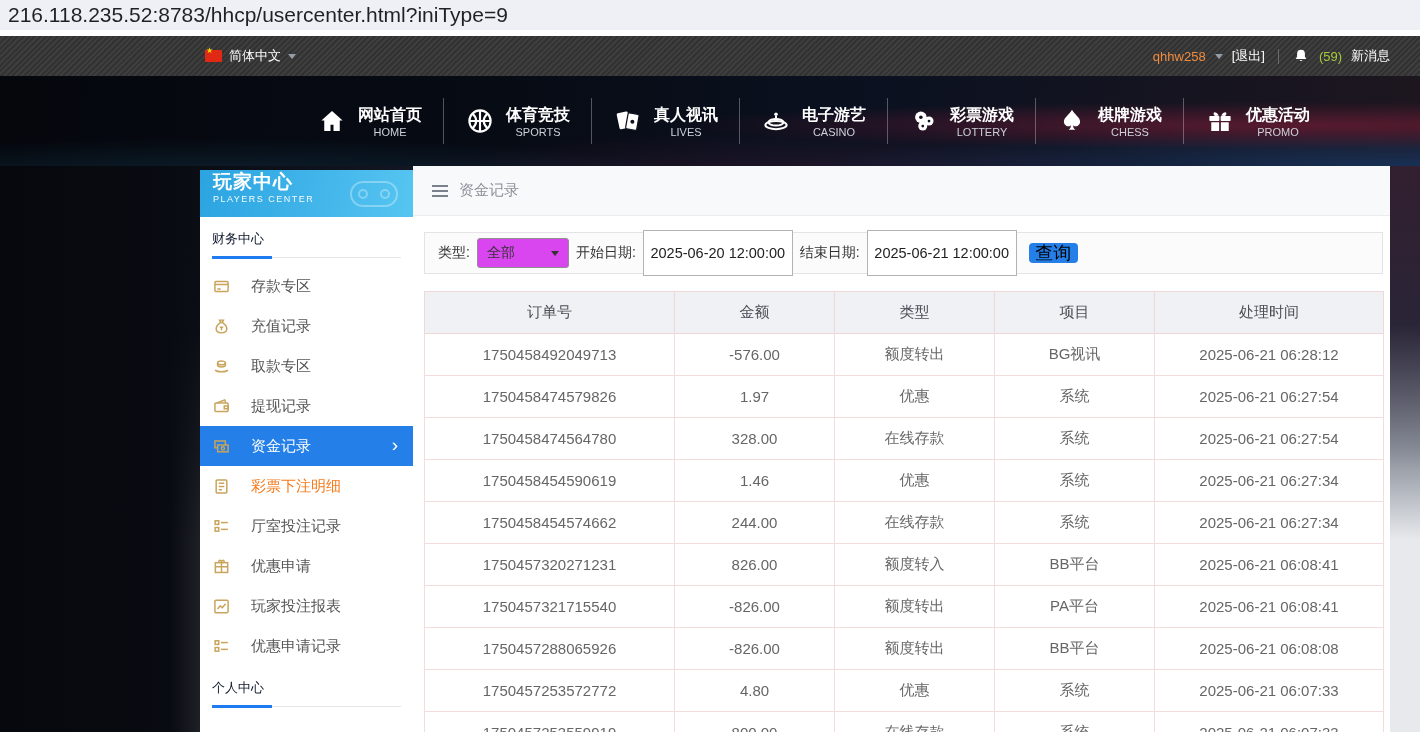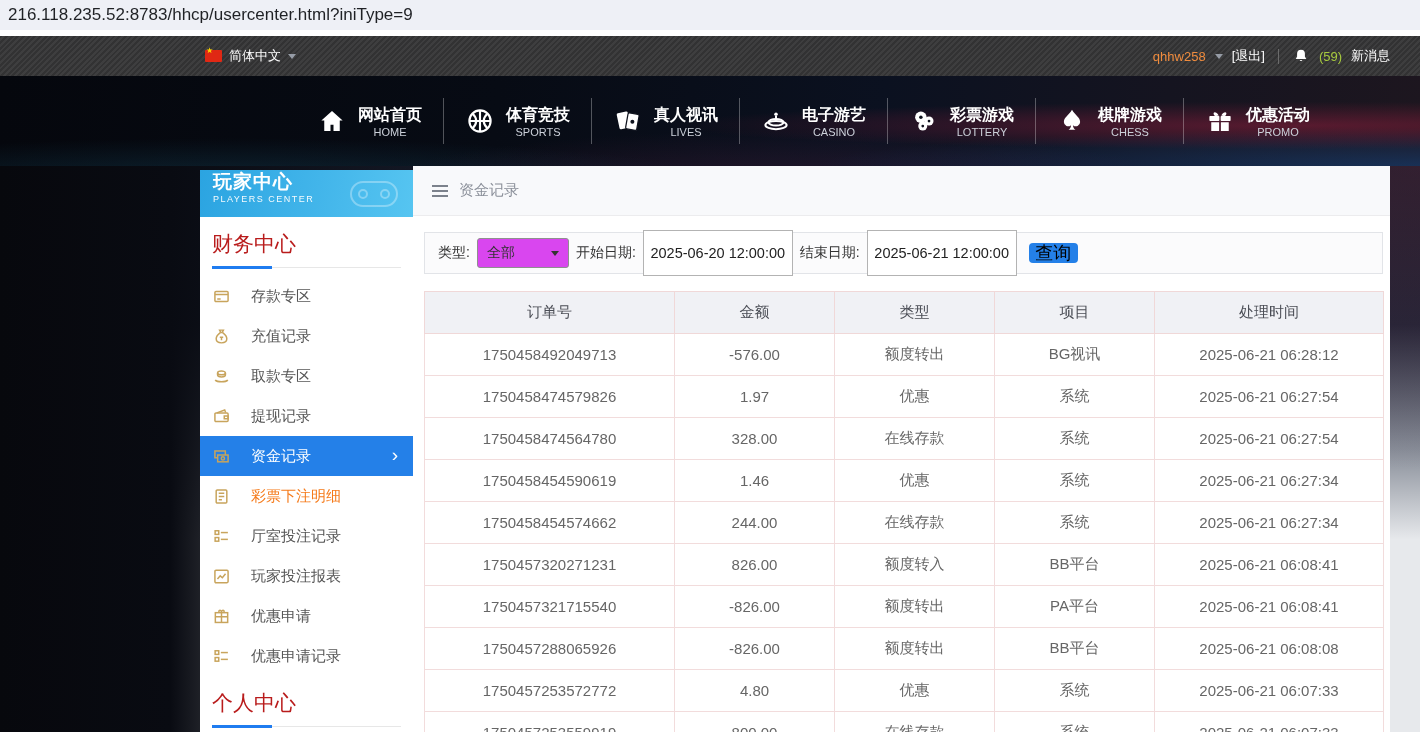--- a/index.html
+++ b/index.html
@@ -1,20 +1,20 @@
 <!DOCTYPE html>
 <html><head>
 <meta charset="utf-8">
 <style>
   html,body{margin:0;padding:0;background:#dfe1e5;font-family:"Liberation Sans","DejaVu Sans",sans-serif;}
   .screen{position:relative;width:1420px;height:732px;overflow:hidden;background:#fff;}
 
   
   .url-bar{position:absolute;top:0;left:0;right:0;height:30px;background:#eef0f6;
-           font-size:17px;color:#1f2125;line-height:30px;padding-left:8px;box-sizing:border-box;}
+           font-size:21px;color:#1f2125;line-height:30px;padding-left:8px;box-sizing:border-box;}
 
   
   .topbar{position:absolute;top:36px;left:0;right:0;height:40px;background:#3a3a3b;
           background-image:repeating-linear-gradient(135deg,rgba(0,0,0,.14) 0 2px,rgba(255,255,255,.02) 2px 4px);
           display:flex;align-items:center;color:#fff;font-size:13px;}
   .lang{margin-left:205px;display:flex;align-items:center;gap:7px;cursor:pointer;}
   .flag{position:relative;width:17px;height:12px;background:#e02814;border-radius:1px;display:inline-block;}
   .flag::after{content:"★";position:absolute;left:1px;top:-4px;font-size:8px;color:#ffd400;}
   .caret{width:0;height:0;border-left:4px solid transparent;border-right:4px solid transparent;border-top:5px solid #969ca6;display:inline-block;}
   .user-area{margin-left:auto;margin-right:30px;display:flex;align-items:center;gap:9px;}
@@ -46,21 +46,21 @@
         radial-gradient(ellipse at 100% 0%, rgba(95,40,60,.4), transparent 38%),
         linear-gradient(180deg,#151a28 0%,#1d2436 28%,#878d98 50%,#e7e9ec 66%,#e7e9ec 100%);}
 
   
   .sidebar{position:absolute;left:200px;top:4px;width:213px;bottom:0;background:#fff;overflow:hidden;}
   .sb-header{height:47px;background:linear-gradient(100deg,#2ba4e1 0%,#42b5ea 55%,#56c5f1 100%);
              color:#fff;padding:0 0 0 13px;box-sizing:border-box;position:relative;overflow:hidden;}
   .sb-title{font-size:19px;font-weight:bold;letter-spacing:1px;line-height:24px;}
   .sb-sub{font-size:9px;letter-spacing:1.5px;line-height:11px;color:rgba(255,255,255,.95);}
   .sb-pad{position:absolute;right:6px;top:4px;opacity:.45;}
-  .sb-section-h{margin:13px 0 0 12px;font-size:21px;color:#b91c1c;}
+  .sb-section-h{margin:13px 0 0 12px;font-size:13px;color:#0f172a;}
   .sb-rule{margin:9px 12px 0 12px;height:1px;background:#e7e7e7;position:relative;}
   .sb-rule::before{content:"";position:absolute;left:0;top:-1px;width:60px;height:3px;background:#1f7cf0;}
   .sb-list{margin-top:8px;}
   .sb-item{height:40px;display:flex;align-items:center;padding-left:13px;gap:21px;font-size:15px;color:#555;cursor:pointer;position:relative;}
   .sb-item .sb-ico svg{width:17px;height:17px;display:block;}
   .sb-item.active{background:#2480e8;color:#fff;}
   .sb-item.active::after{content:"›";position:absolute;right:15px;top:50%;transform:translateY(-54%);font-size:19px;color:#fff;}
   .sb-item.hl{color:#f57a1a;}
 
   
@@ -301,34 +301,34 @@
                 <path d="M7.4 4.3H14"></path>
                 <rect x="2" y="9" width="3.4" height="3.4"></rect>
                 <path d="M7.4 10.7H14"></path>
               </svg>
             </span>
           <span>厅室投注记录</span>
         </div>
         <div class="sb-item">
           <span class="sb-ico">
               <svg viewBox="0 0 16 16" fill="none" stroke="#c8a45c" stroke-width="1.4">
+                <rect x="2.2" y="4.4" width="11.6" height="9.2"></rect>
+                <path d="M2.2 8.2h11.6M8 4.4v9.2M6 4.4C4.5 2.2 7 1.3 8 3.5 9 1.3 11.5 2.2 10 4.4"></path>
+              </svg>
+            </span>
+          <span>优惠申请</span>
+        </div>
+        <div class="sb-item">
+          <span class="sb-ico">
+              <svg viewBox="0 0 16 16" fill="none" stroke="#c8a45c" stroke-width="1.4">
                 <rect x="1.8" y="2.2" width="12.4" height="11.6" rx="1"></rect>
                 <path d="M4.2 10.4 6.8 7.4l2 1.8 3-3.8"></path>
               </svg>
             </span>
           <span>玩家投注报表</span>
-        </div>
-        <div class="sb-item">
-          <span class="sb-ico">
-              <svg viewBox="0 0 16 16" fill="none" stroke="#c8a45c" stroke-width="1.4">
-                <rect x="2.2" y="4.4" width="11.6" height="9.2"></rect>
-                <path d="M2.2 8.2h11.6M8 4.4v9.2M6 4.4C4.5 2.2 7 1.3 8 3.5 9 1.3 11.5 2.2 10 4.4"></path>
-              </svg>
-            </span>
-          <span>优惠申请</span>
         </div>
         <div class="sb-item">
           <span class="sb-ico">
               <svg viewBox="0 0 16 16" fill="none" stroke="#c8a45c" stroke-width="1.4">
                 <rect x="2" y="2.6" width="3.4" height="3.4"></rect>
                 <path d="M7.4 4.3H14"></path>
                 <rect x="2" y="9" width="3.4" height="3.4"></rect>
                 <path d="M7.4 10.7H14"></path>
               </svg>
             </span>

